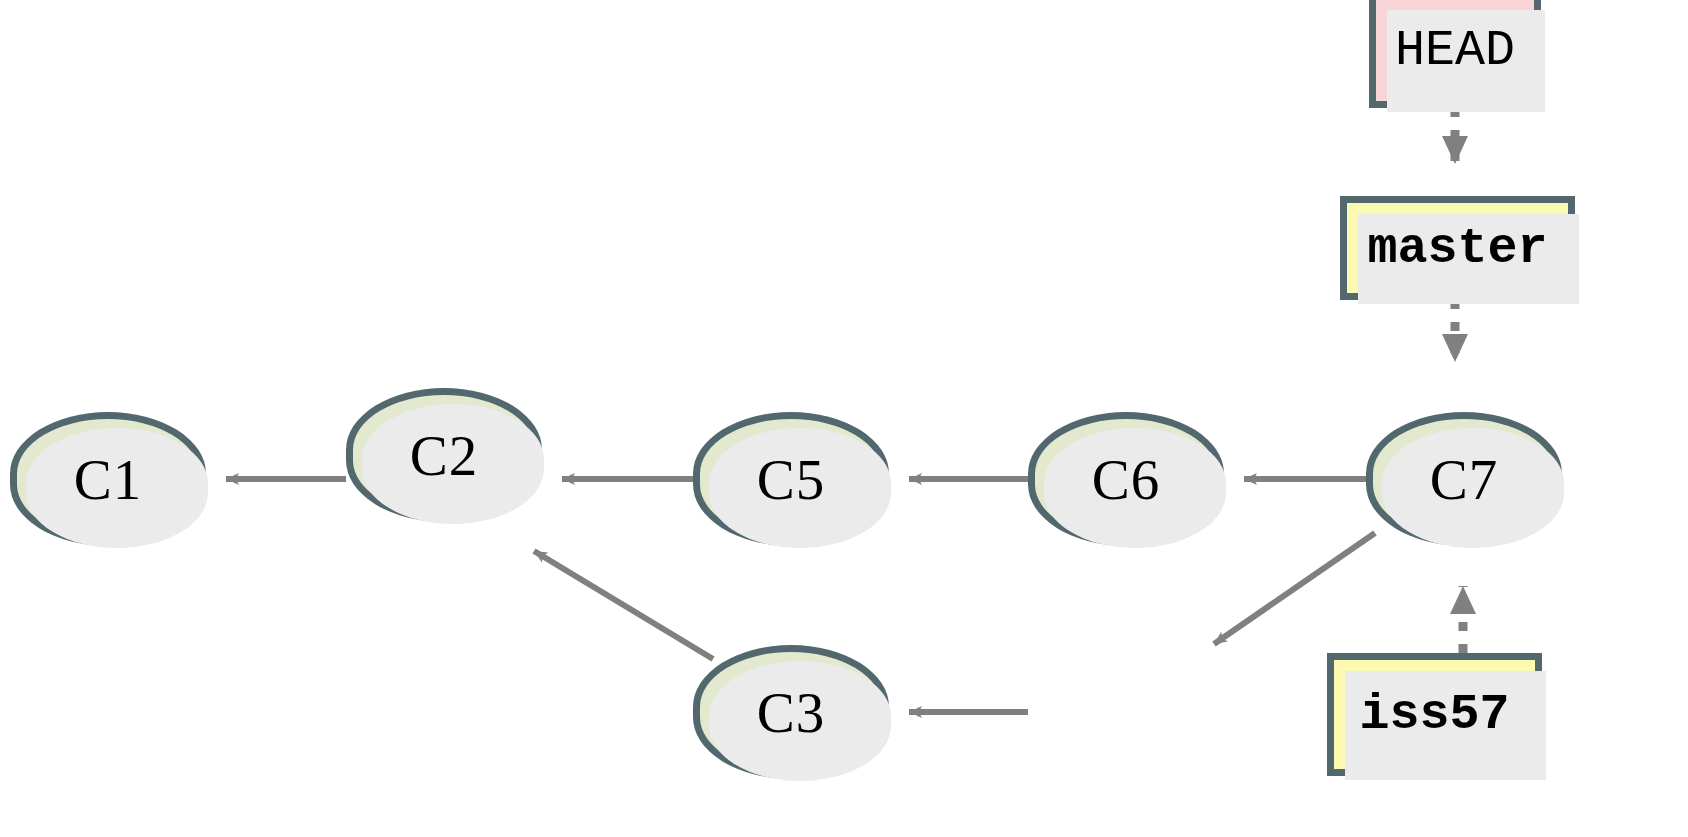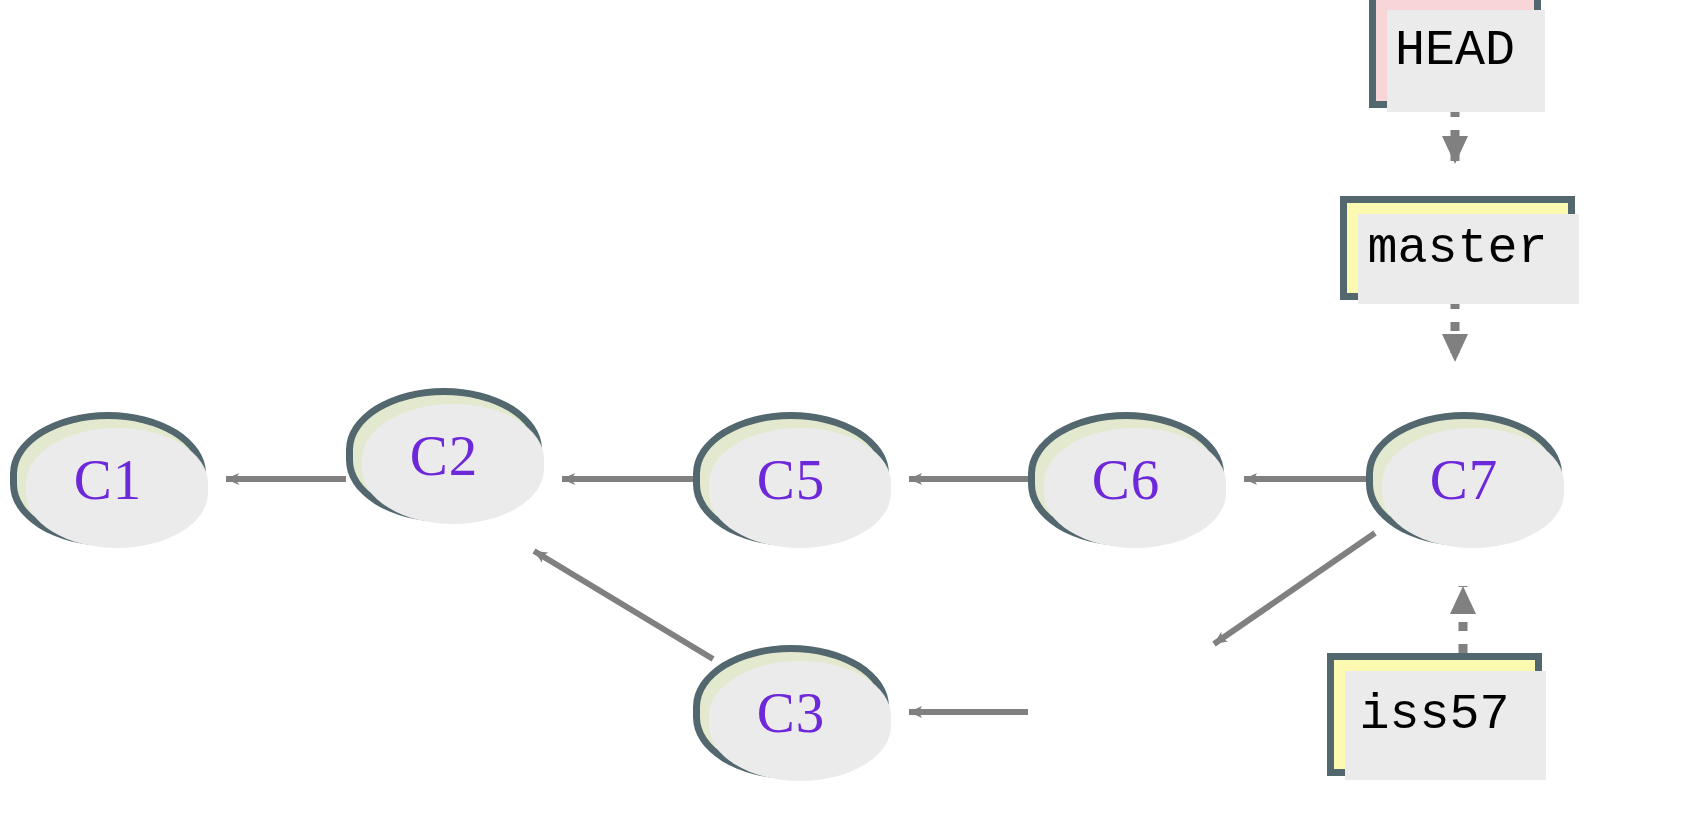--- a/index.html
+++ b/index.html
@@ -32,21 +32,21 @@
     position: absolute;
     box-sizing: border-box;
     background: #e3e9ce;
     border: 7px solid #53686e;
     border-radius: 50% / 46%;
     display: flex;
     align-items: center;
     justify-content: center;
     font-family: "Liberation Serif", "DejaVu Serif", serif;
     font-size: 57px;
-    color: #6d28d9;
+    color: #000000;
     letter-spacing: 1px;
     z-index: 3;
   }
   .commit .shadow-pad {
     position: absolute;
     left: 9px;
     top: 9px;
     right: -9px;
     bottom: -9px;
     background: #ebebeb;
@@ -70,21 +70,21 @@
   .refbox .shadow-pad {
     position: absolute;
     left: 11px;
     top: 11px;
     right: -11px;
     bottom: -11px;
     background: #ebebeb;
     z-index: -1;
   }
   .refbox.head   { background: #f8d6d8; }
-  .refbox.branch { background: #fcfab0; }
+  .refbox.branch { background: #fcfab0; font-weight: bold; }
 </style>
 </head>
 <body>
 
 <div id="canvas">
 
   <svg id="edge-layer" viewBox="0 0 1688 837" xmlns="http://www.w3.org/2000/svg">
     <defs>
 
       <marker id="ah" markerWidth="14" markerHeight="12" refX="13" refY="6" orient="auto" markerUnits="userSpaceOnUse">

